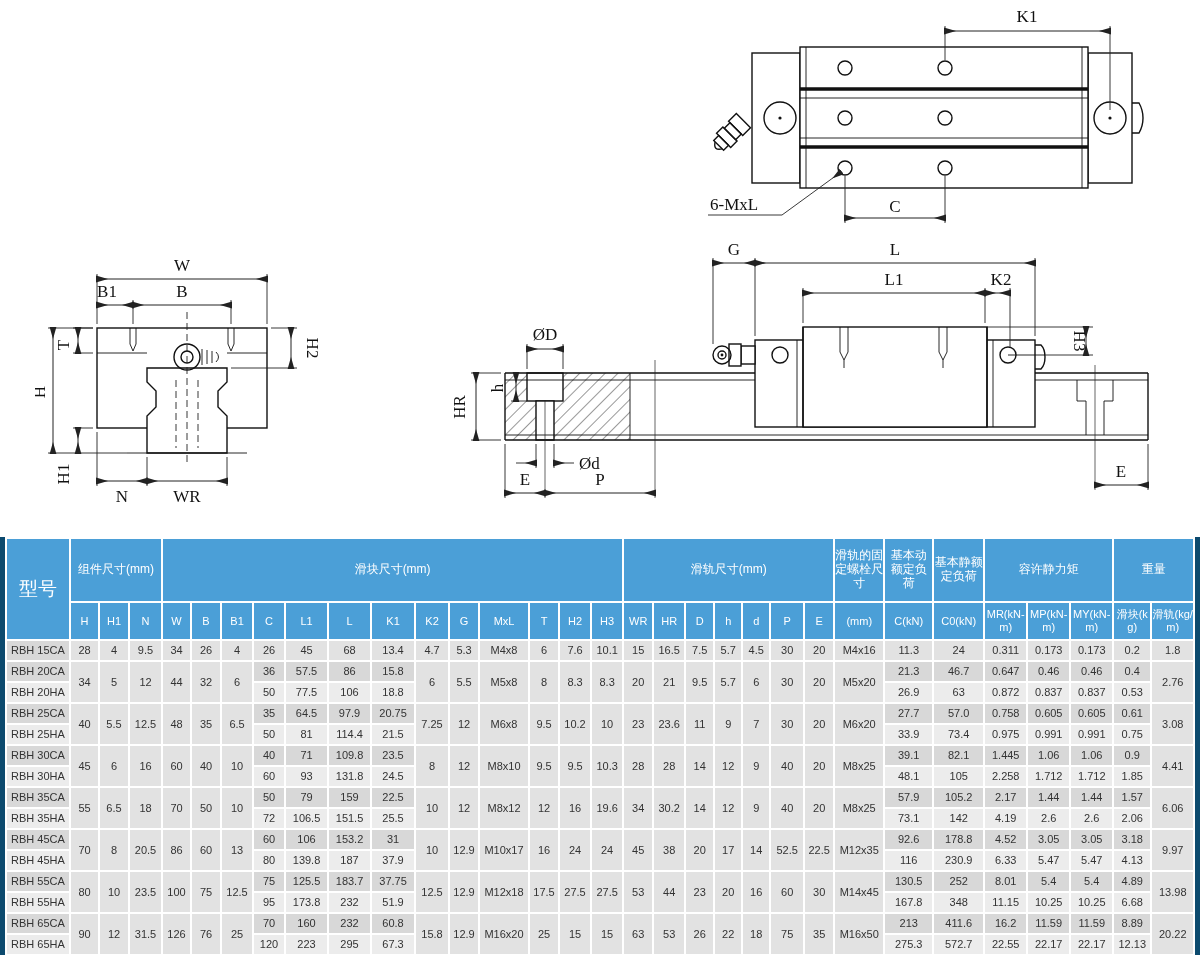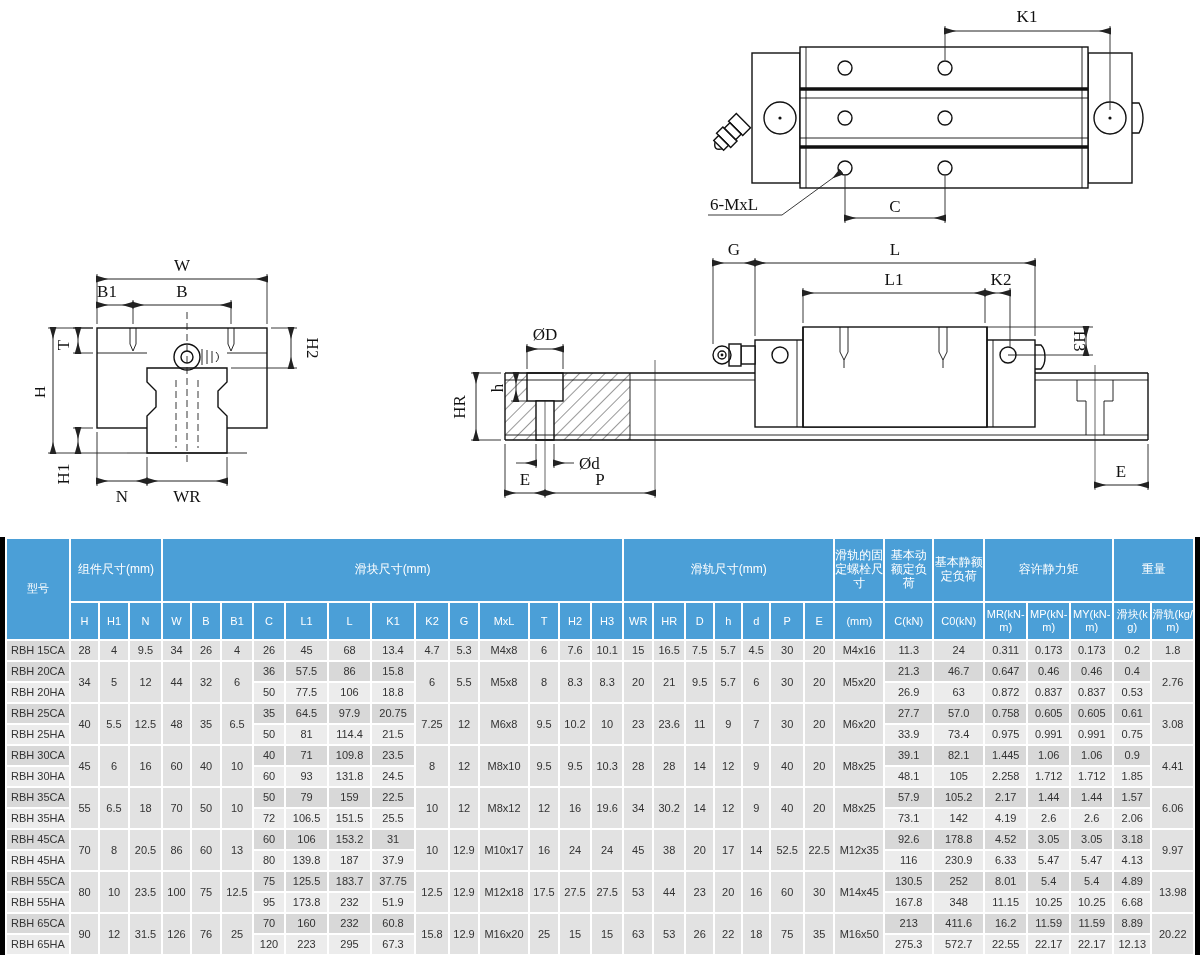--- a/index.html
+++ b/index.html
@@ -1,37 +1,37 @@
 <!DOCTYPE html>
 <html><head>
 <meta charset="utf-8">
 <style>
   html,body{margin:0;padding:0;background:#fff;}
-  .page{position:relative;width:1200px;height:955px;background:#000000;overflow:hidden;
+  .page{position:relative;width:1200px;height:955px;background:#0c4a6e;overflow:hidden;
         font-family:"Liberation Sans",sans-serif;}
   .drawings{position:absolute;left:0;top:0;width:1200px;height:537px;background:#fff;}
   svg{position:absolute;}
   svg text{font-family:"Liberation Serif",serif;fill:#111;font-size:17px;}
   .ol{stroke:#111;stroke-width:1.4;fill:none;stroke-linejoin:miter;}
   .olf{stroke:#111;stroke-width:1.4;fill:#fff;}
   .thick{stroke:#111;stroke-width:3.6;}
   .thin{stroke:#111;stroke-width:0.9;fill:none;}
   .ext{stroke:#222;stroke-width:0.9;fill:none;}
   .dim{stroke:#222;stroke-width:1;fill:none;marker-start:url(#ar);marker-end:url(#ar);}
   .dash{stroke:#222;stroke-width:0.9;fill:none;stroke-dasharray:7 4;}
   .cl{stroke:#222;stroke-width:0.7;fill:none;}
   
   .table-wrap{position:absolute;left:5px;top:537px;width:1190px;}
   table.spec{border-collapse:collapse;table-layout:fixed;width:1190px;font-size:11px;}
   table.spec th,table.spec td{border:2px solid #fff;text-align:center;vertical-align:middle;
       padding:0;overflow:hidden;line-height:1.15;}
   table.spec th{background:#4b9fd7;color:#fff;font-weight:normal;word-break:break-all;}
   th.gh{font-size:12px;height:62px;padding:0 2px;}
   th.ch{font-size:11px;height:36px;}
-  th.model-h{font-size:11px;text-align:left;padding-left:11px;font-family:Liberation Mono, monospace;}
+  th.model-h{font-size:19px;text-align:left;padding-left:11px;}
   td{color:#333;height:19px;}
   td.model{text-align:left;padding-left:7px;white-space:nowrap;}
   td.ca{background:#d8d8d8;}
   td.ha{background:#ececec;}
   td.m{background:#e2e2e2;}
 </style>
 </head>
 <body>
 
 <div class="page">

